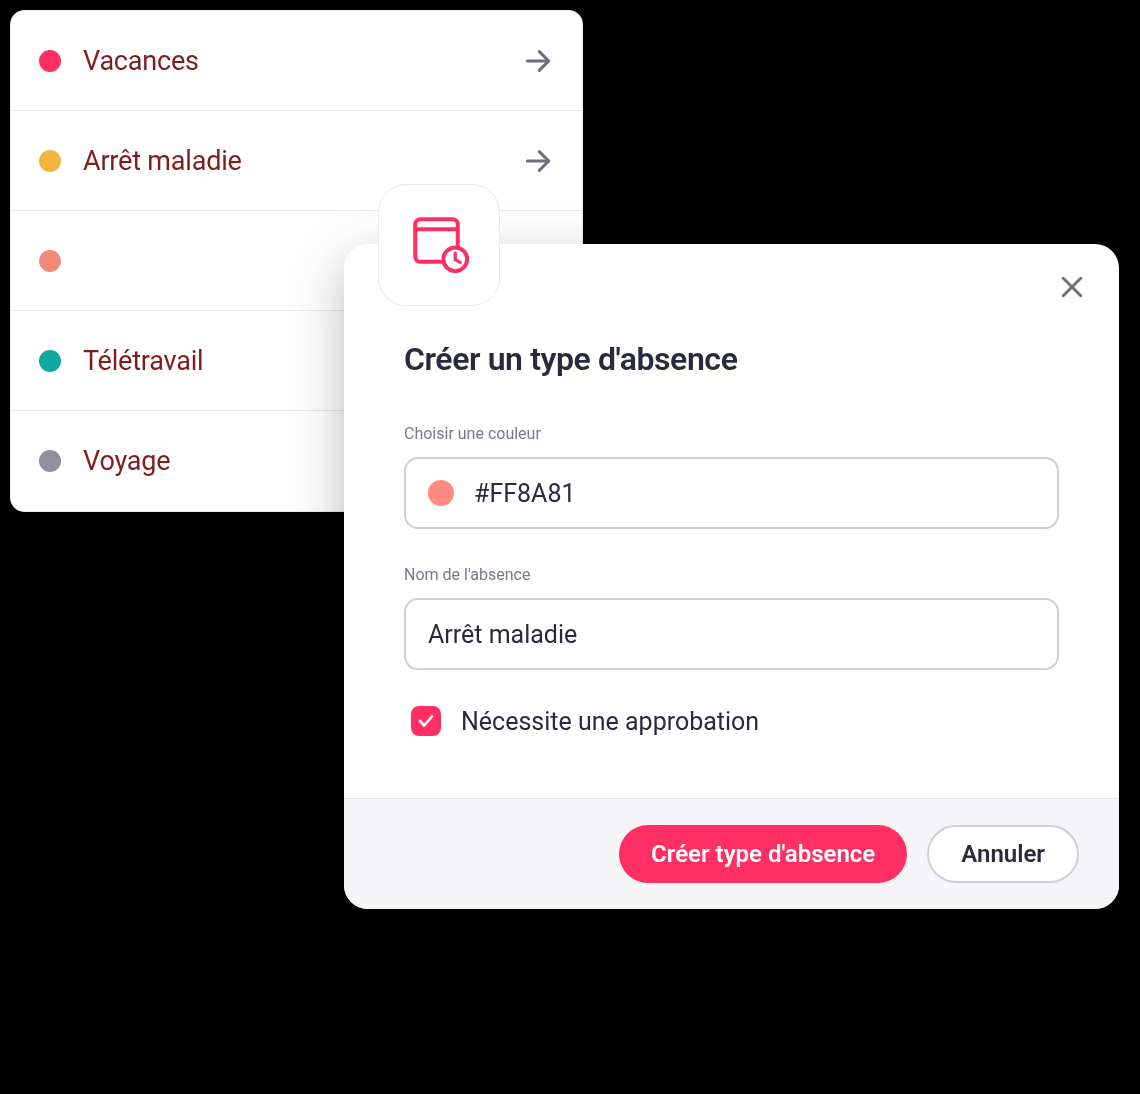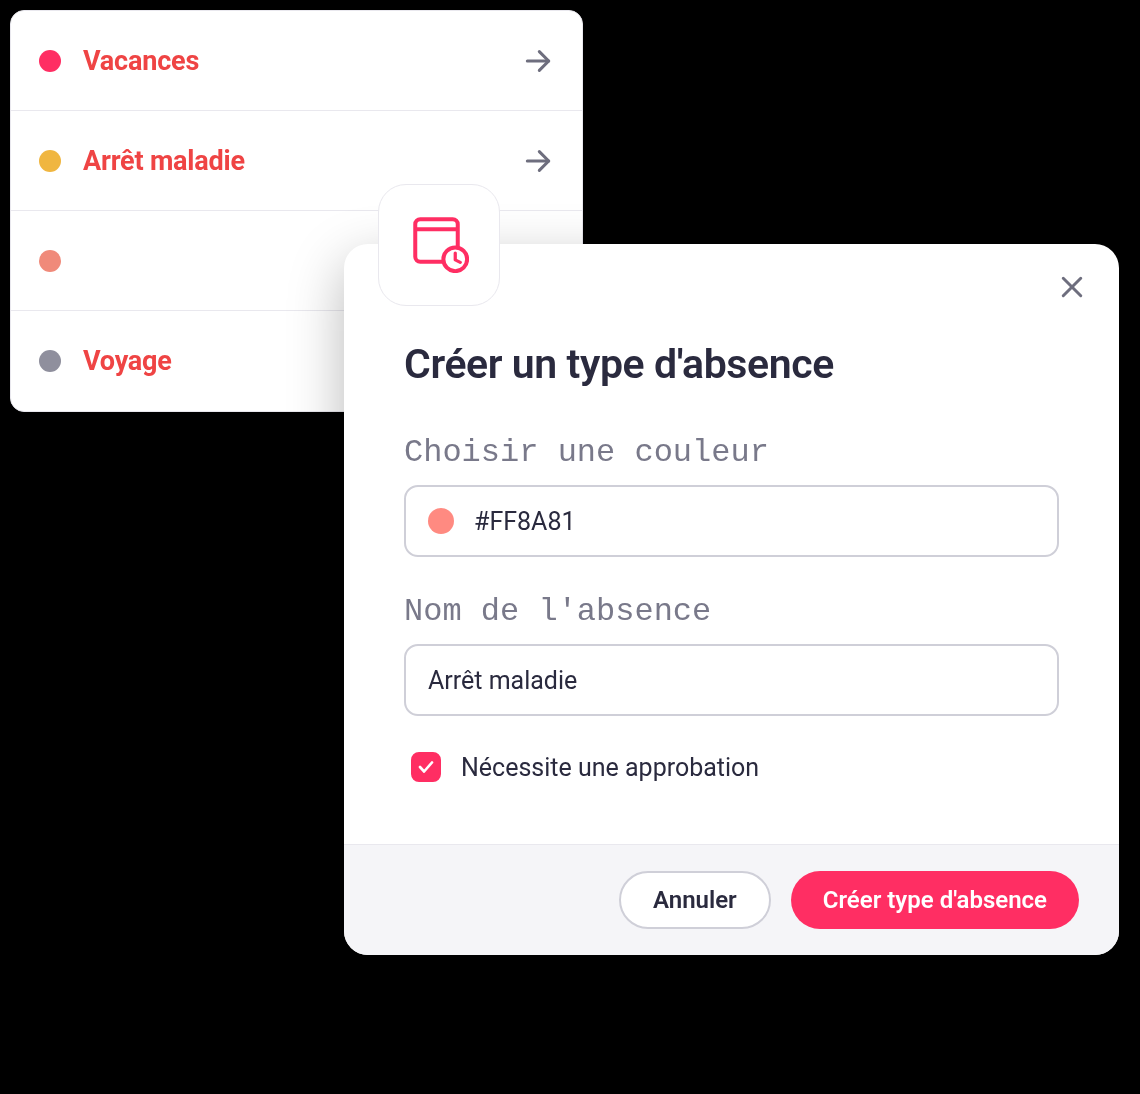--- a/index.html
+++ b/index.html
@@ -30,22 +30,22 @@
       padding: 0 28px;
       height: 100px;
       border-bottom: 1px solid #e9e8ee;
       cursor: pointer;
     }
     .list-row:last-child { border-bottom: none; }
     .list-row-left { display: flex; align-items: center; gap: 22px; }
     .dot { width: 22px; height: 22px; border-radius: 50%; }
     .list-label {
       font-size: 27px;
-      font-weight: 700;
-      color: #ef4444;
+      font-weight: 400;
+      color: #7f1d1d;
       letter-spacing: -0.2px;
       text-align: right;
     }
     .arrow-icon { color: #6e6e7e; display: flex; align-items: center; }
 
     
     .modal {
       position: absolute;
       top: 244px;
       left: 344px;
@@ -72,33 +72,32 @@
       position: absolute;
       top: 28px;
       right: 32px;
       color: #6e6e7e;
       cursor: pointer;
     }
     .modal-body {
       padding: 96px 60px 40px 60px;
     }
     .modal-title {
-      font-size: 41px;
+      font-size: 32px;
       font-weight: 600;
       color: #2a2a3e;
       margin-bottom: 46px;
       letter-spacing: -0.4px;
     }
     .field { margin-bottom: 36px; }
     .field-label {
-      font-size: 32px;
+      font-size: 16px;
       font-weight: 400;
       color: #79798a;
       margin-bottom: 14px;
-      font-family: Liberation Mono, monospace;
     }
     .input {
       width: 100%;
       height: 72px;
       border: 2px solid #cfcfd8;
       border-radius: 14px;
       background: #ffffff;
       display: flex;
       align-items: center;
       padding: 16px 22px;
@@ -196,20 +195,26 @@
         </svg>
     </span>
   </div>
 
   <div class="list-row">
     <div class="list-row-left">
       <span class="dot" style="background:#f08a7a"></span>
     </div>
   </div>
 
+  <div class="list-row">
+    <div class="list-row-left">
+      <span class="dot" style="background:#0ea8a0"></span>
+      <span class="list-label">Télétravail</span>
+    </div>
+  </div>
 
   <div class="list-row">
     <div class="list-row-left">
       <span class="dot" style="background:#8f8f9d"></span>
       <span class="list-label">Voyage</span>
     </div>
   </div>
 
 </div>
 
@@ -256,17 +261,17 @@
         <svg width="18" height="18" viewBox="0 0 24 24" fill="none" stroke="#ffffff" stroke-width="3.5" stroke-linecap="round" stroke-linejoin="round">
             <polyline points="4 12 9.5 18 20 6"></polyline>
           </svg>
       </span>
       <span class="check-label">Nécessite une approbation</span>
     </div>
 
   </div>
 
   <div class="modal-footer">
+    <button class="btn btn-primary">Créer type d'absence</button>
     <button class="btn btn-secondary">Annuler</button>
-    <button class="btn btn-primary">Créer type d'absence</button>
   </div>
 
 </div>
 
 </body></html>

